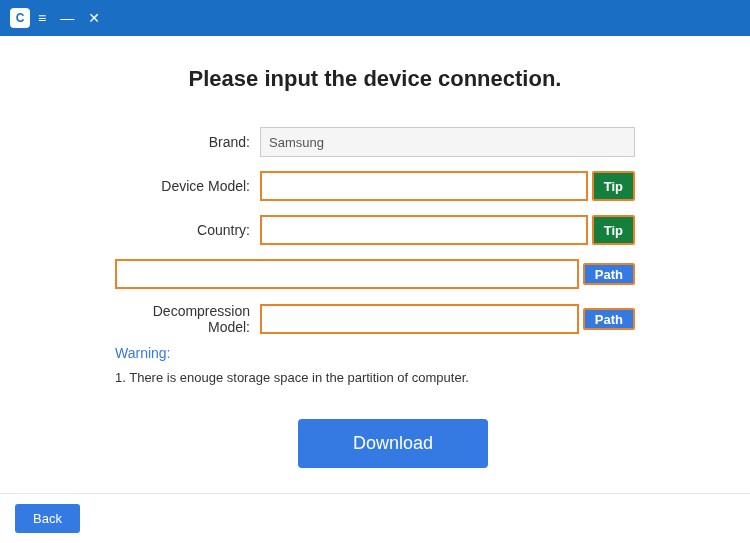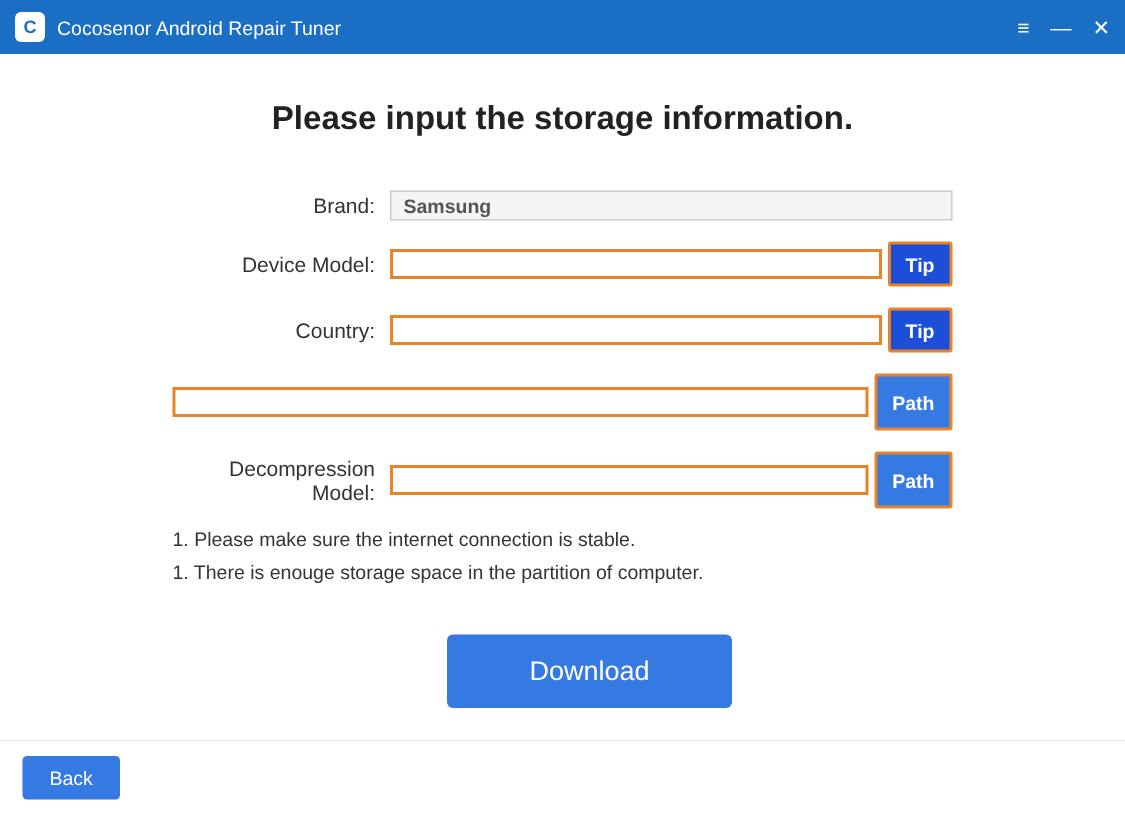--- a/index.html
+++ b/index.html
@@ -91,58 +91,57 @@
       width: 145px;
       text-align: right;
       padding-right: 10px;
       font-size: 14px;
       color: #333;
       flex-shrink: 0;
     }
 
     .form-input {
       flex: 1;
-      height: 20px;
+      height: 30px;
       border: 1px solid #ccc;
       padding: 5px 8px;
       font-size: 13px;
       color: #555;
       outline: none;
-      font-weight: bold;
     }
 
     .form-input.active-border {
       border: 2px solid #e8832a;
     }
 
     .form-input.readonly {
       background: #f5f5f5;
       color: #555;
     }
 
     .form-btn {
       margin-left: 4px;
-      height: 38px;
+      height: 22px;
       padding: 0 10px;
       border: 2px solid #e8832a;
       background: #3579e3;
       color: white;
       font-size: 13px;
       font-weight: bold;
       cursor: pointer;
       white-space: nowrap;
       border-radius: 2px;
     }
 
     .tip-btn {
       margin-left: 4px;
       height: 30px;
       padding: 0 10px;
       border: 2px solid #e8832a;
-      background: #1d4ed8;
+      background: #15803d;
       color: white;
       font-size: 13px;
       font-weight: bold;
       cursor: pointer;
       border-radius: 2px;
     }
 
     
     .warning-section {
       width: 520px;
@@ -198,30 +197,29 @@
       cursor: pointer;
     }
   </style>
 </head>
 <body>
 
 <div class="title-bar">
   <div class="title-bar-logo">
     <span>C</span>
   </div>
-  <span class="title-bar-title">Cocosenor Android Repair Tuner</span>
   <div class="title-bar-controls">
     <span class="title-bar-control">≡</span>
     <span class="title-bar-control">—</span>
     <span class="title-bar-control">✕</span>
   </div>
 </div>
 
 <div class="main-content">
-  <h1 class="page-title">Please input the storage information.</h1>
+  <h1 class="page-title">Please input the device connection.</h1>
 
   <div class="form-container">
 
     <div class="form-row">
       <label class="form-label">Brand:</label>
       <input class="form-input readonly" type="text" value="Samsung" readonly="" style="">
     </div>
 
     <div class="form-row">
       <label class="form-label">Device Model:</label>
@@ -241,21 +239,21 @@
     </div>
 
     <div class="form-row">
       <label class="form-label">Decompression Model:</label>
       <input class="form-input active-border" type="text" value="" style="">
       <button class="form-btn">Path</button>
     </div>
   </div>
 
   <div class="warning-section">
-    <div class="warning-item">1. Please make sure the internet connection is stable.</div>
+    <div class="warning-title">Warning:</div>
     <div class="warning-item">1. There is enouge storage space in the partition of computer.</div>
   </div>
 
   <div class="download-btn-container">
     <button class="download-btn">Download</button>
   </div>
 </div>
 
 <div class="bottom-bar">
   <button class="back-btn">Back</button>

